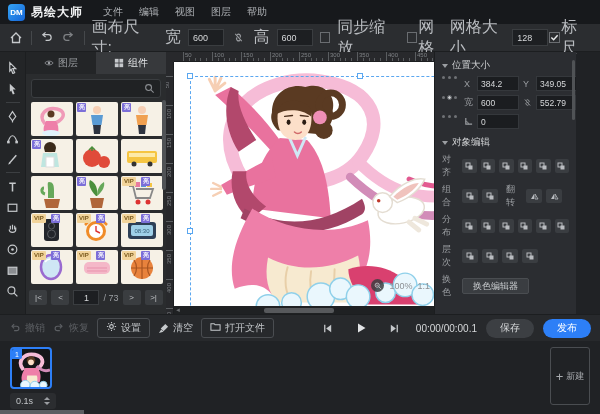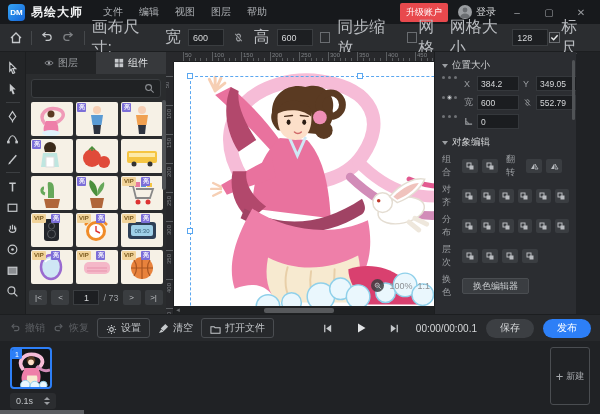--- a/index.html
+++ b/index.html
@@ -104,21 +104,21 @@
   #anchorGrid i.c { background:#d0d2d4; outline:1px solid #6f7276; }
   #recolorBtn { height:16px; background:#3a3d41; border:1px solid #4a4d51; border-radius:2px;
     color:#c7cacd; font-size:9px; padding:0 10px; display:flex; align-items:center; }
   #rp-scroll { position:absolute; right:1px; top:8px; width:3px; height:60px; background:#505356; border-radius:2px; }
 
   
   #bottombar { position:absolute; left:0; top:314px; width:600px; height:27px; background:#27292c;
     border-top:1px solid #1c1e20; display:flex; align-items:center; padding:0 9px; gap:8px; }
   .bb-item { display:flex; align-items:center; gap:4px; font-size:10px; color:#c3c6c9; }
   .bb-item.disabled { color:#5c5f63; }
-  .bb-btn { border:1px solid #4a4d51; border-radius:3px; padding:2px 8px; display:flex; align-items:flex-end; gap:4px; }
+  .bb-btn { border:1px solid #4a4d51; border-radius:3px; padding:2px 8px; display:flex; align-items:flex-start; gap:4px; }
   #playCtrls { display:flex; align-items:center; gap:22px; margin-left:40px; }
   #bb-right { margin-left:auto; display:flex; align-items:center; gap:9px; }
   #timecode { color:#d6d8da; font-size:10px; }
   .pill { height:19px; border-radius:10px; padding:0 14px; display:flex; align-items:center; font-size:10px; }
   #saveBtn { background:#3c3f43; color:#d6d8da; }
   #publishBtn { background:#2d7ff7; color:#fff; }
 
   
   #timeline { position:absolute; left:0; top:341px; width:600px; height:73px; background:#202225; }
   #frameThumb { position:absolute; left:10px; top:6px; width:42px; height:42px; background:#141619;
@@ -142,35 +142,20 @@
 <div id="titlebar">
   <div id="logo">DM</div>
   <div id="appTitle">易绘大师</div>
   <div id="menus" style="display:flex">
       <span class="menu-item">文件</span>
       <span class="menu-item">编辑</span>
       <span class="menu-item">视图</span>
       <span class="menu-item">图层</span>
       <span class="menu-item">帮助</span>
     </div>
-  <div id="tb-right">
-    <div id="upgrade">升级账户</div>
-    <div id="loginWrap">
-      <span class="avatar">
-        <svg viewBox="0 0 14 14">
-            <circle cx="7" cy="5" r="2.4" fill="#6a6d71"></circle>
-            <path d="M2 13 a5 4.5 0 0 1 10 0 Z" fill="#6a6d71"></path>
-          </svg>
-      </span>
-      <span>登录</span>
-    </div>
-    <span class="winbtn">–</span>
-    <span class="winbtn">▢</span>
-    <span class="winbtn">✕</span>
-  </div>
 </div>
 
 <div id="toolbar">
   <span class="tb-icon">
     <svg viewBox="0 0 14 14" width="14" height="14">
         <path d="M2 7 L7 2 L12 7 M3.5 6 V11.5 H10.5 V6" fill="none" stroke="#c6c9cc" stroke-width="1.3"></path>
       </svg>
     </span>
   <span class="tb-sep"></span>
   <span class="tb-icon">
@@ -655,20 +640,59 @@
         <input class="rp-input" value="0" style="">
       </div>
     </div>
   </div>
   <div class="rp-head">
     <span class="rp-caret"></span>
     <span>对象编辑</span>
   </div>
   <div id="objRows">
       <div class="rp-row">
+        <span class="rp-lab">对齐</span>
+        <span class="mini-btn">
+          <svg viewBox="0 0 9 9">
+            <rect x="1" y="1" width="4" height="4" fill="none" stroke="#b9bcc0"></rect>
+            <rect x="3.5" y="3.5" width="4" height="4" fill="#b9bcc0"></rect>
+          </svg>
+        </span>
+        <span class="mini-btn">
+          <svg viewBox="0 0 9 9">
+            <rect x="1" y="1" width="4" height="4" fill="none" stroke="#b9bcc0"></rect>
+            <rect x="3.5" y="3.5" width="4" height="4" fill="#b9bcc0"></rect>
+          </svg>
+        </span>
+        <span class="mini-btn">
+          <svg viewBox="0 0 9 9">
+            <rect x="1" y="1" width="4" height="4" fill="none" stroke="#b9bcc0"></rect>
+            <rect x="3.5" y="3.5" width="4" height="4" fill="#b9bcc0"></rect>
+          </svg>
+        </span>
+        <span class="mini-btn">
+          <svg viewBox="0 0 9 9">
+            <rect x="1" y="1" width="4" height="4" fill="none" stroke="#b9bcc0"></rect>
+            <rect x="3.5" y="3.5" width="4" height="4" fill="#b9bcc0"></rect>
+          </svg>
+        </span>
+        <span class="mini-btn">
+          <svg viewBox="0 0 9 9">
+            <rect x="1" y="1" width="4" height="4" fill="none" stroke="#b9bcc0"></rect>
+            <rect x="3.5" y="3.5" width="4" height="4" fill="#b9bcc0"></rect>
+          </svg>
+        </span>
+        <span class="mini-btn">
+          <svg viewBox="0 0 9 9">
+            <rect x="1" y="1" width="4" height="4" fill="none" stroke="#b9bcc0"></rect>
+            <rect x="3.5" y="3.5" width="4" height="4" fill="#b9bcc0"></rect>
+          </svg>
+        </span>
+      </div>
+      <div class="rp-row">
         <span class="rp-lab">组合</span>
         <span class="mini-btn">
           <svg viewBox="0 0 9 9">
             <rect x="1" y="1" width="4" height="4" fill="none" stroke="#b9bcc0"></rect>
             <rect x="3.5" y="3.5" width="4" height="4" fill="#b9bcc0"></rect>
           </svg>
         </span>
         <span class="mini-btn">
           <svg viewBox="0 0 9 9">
             <rect x="1" y="1" width="4" height="4" fill="none" stroke="#b9bcc0"></rect>
@@ -679,59 +703,20 @@
         <span class="mini-btn">
           <svg viewBox="0 0 9 9">
             <path d="M1 7 L4 2 V7 Z" fill="#b9bcc0"></path>
             <path d="M8 7 L5 2 V7 Z" fill="none" stroke="#b9bcc0" stroke-width="0.8"></path>
           </svg>
         </span>
         <span class="mini-btn">
           <svg viewBox="0 0 9 9">
             <path d="M1 7 L4 2 V7 Z" fill="#b9bcc0"></path>
             <path d="M8 7 L5 2 V7 Z" fill="none" stroke="#b9bcc0" stroke-width="0.8"></path>
-          </svg>
-        </span>
-      </div>
-      <div class="rp-row">
-        <span class="rp-lab">对齐</span>
-        <span class="mini-btn">
-          <svg viewBox="0 0 9 9">
-            <rect x="1" y="1" width="4" height="4" fill="none" stroke="#b9bcc0"></rect>
-            <rect x="3.5" y="3.5" width="4" height="4" fill="#b9bcc0"></rect>
-          </svg>
-        </span>
-        <span class="mini-btn">
-          <svg viewBox="0 0 9 9">
-            <rect x="1" y="1" width="4" height="4" fill="none" stroke="#b9bcc0"></rect>
-            <rect x="3.5" y="3.5" width="4" height="4" fill="#b9bcc0"></rect>
-          </svg>
-        </span>
-        <span class="mini-btn">
-          <svg viewBox="0 0 9 9">
-            <rect x="1" y="1" width="4" height="4" fill="none" stroke="#b9bcc0"></rect>
-            <rect x="3.5" y="3.5" width="4" height="4" fill="#b9bcc0"></rect>
-          </svg>
-        </span>
-        <span class="mini-btn">
-          <svg viewBox="0 0 9 9">
-            <rect x="1" y="1" width="4" height="4" fill="none" stroke="#b9bcc0"></rect>
-            <rect x="3.5" y="3.5" width="4" height="4" fill="#b9bcc0"></rect>
-          </svg>
-        </span>
-        <span class="mini-btn">
-          <svg viewBox="0 0 9 9">
-            <rect x="1" y="1" width="4" height="4" fill="none" stroke="#b9bcc0"></rect>
-            <rect x="3.5" y="3.5" width="4" height="4" fill="#b9bcc0"></rect>
-          </svg>
-        </span>
-        <span class="mini-btn">
-          <svg viewBox="0 0 9 9">
-            <rect x="1" y="1" width="4" height="4" fill="none" stroke="#b9bcc0"></rect>
-            <rect x="3.5" y="3.5" width="4" height="4" fill="#b9bcc0"></rect>
           </svg>
         </span>
       </div>
       <div class="rp-row">
         <span class="rp-lab">分布</span>
         <span class="mini-btn">
           <svg viewBox="0 0 9 9">
             <rect x="1" y="1" width="4" height="4" fill="none" stroke="#b9bcc0"></rect>
             <rect x="3.5" y="3.5" width="4" height="4" fill="#b9bcc0"></rect>
           </svg>

